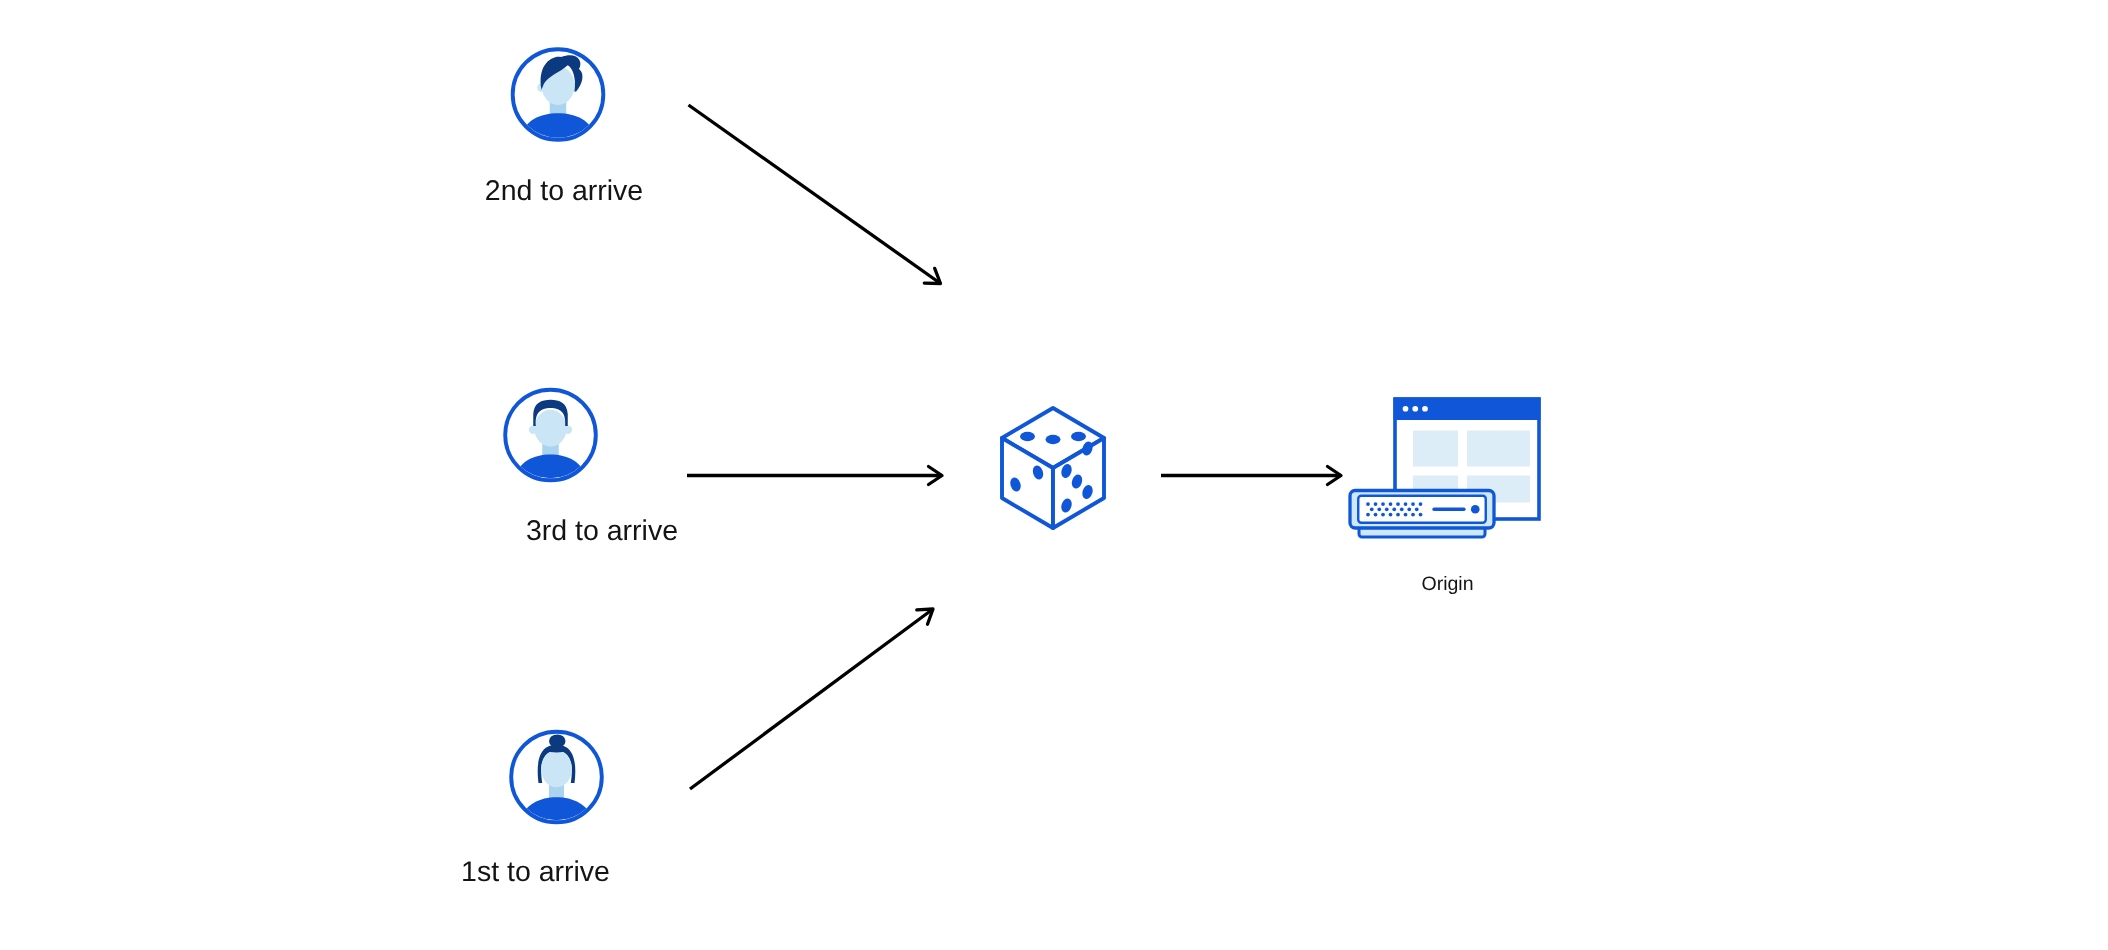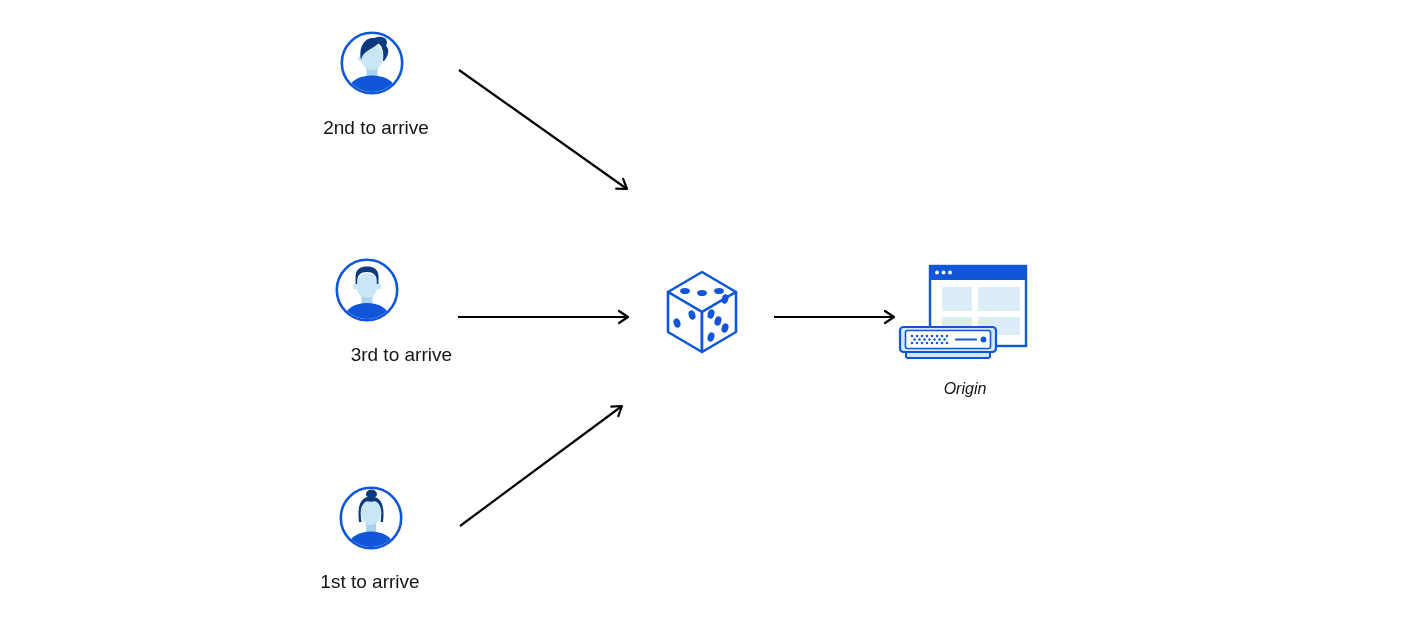--- a/index.html
+++ b/index.html
@@ -22,21 +22,21 @@
   }
   .abs{position:absolute;}
   .node-label{
     position:absolute;
     text-align:center;
     font-size:19px;
     line-height:22px;
     color:var(--text);
     white-space:nowrap;
   }
-  .origin-label{font-size:16px;font-style:italic;}
+  .origin-label{font-size:13px;}
   .avatar{width:64px;height:64px;}
   svg{display:block;}
   .arrows-layer{position:absolute;left:0;top:0;pointer-events:none;}
 </style>
 </head>
 <body>
 
 <div class="canvas">
 
   <svg class="arrows-layer" width="1405" height="633" viewBox="0 0 1405 633">
@@ -102,21 +102,21 @@
       <g clip-path="url(#clipC)">
         <rect x="27" y="33" width="10" height="13" fill="var(--neck)"></rect>
         <path d="M7 64 C9 51 20 45.5 32 45.5 C44 45.5 55 51 57 64 Z" fill="var(--accent)"></path>
         <ellipse cx="32.5" cy="8" rx="5.5" ry="4.4" fill="var(--hair)"></ellipse>
         <path d="M20 36 C17.5 16 24 10.5 32 10.5 C40 10.5 46.5 16 44 36 L41.5 36 C43.5 24 41 17.5 36.5 15.5 C34 16.5 30 16.5 27.5 15.5 C23 17.5 20.5 24 22.5 36 Z" fill="var(--hair)"></path>
         <ellipse cx="32" cy="26.5" rx="10.3" ry="12.4" fill="var(--skin)"></ellipse>
         <path d="M25 14.5 C27.5 16 36.5 16 39 14.5 C36 12.5 28 12.5 25 14.5 Z" fill="var(--hair)"></path>
       </g>
     </svg>
   </div>
-  <div class="node-label" style="left:290px;top:571px;width:160px;">1st to arrive</div>
+  <div class="node-label" style="left:277px;top:571px;width:160px;">1st to arrive</div>
 
   <div class="abs" style="left:664px;top:268px;">
     <svg width="76" height="88" viewBox="0 0 76 88">
       <g stroke="var(--accent)" stroke-width="2.6" stroke-linejoin="round" fill="#ffffff">
         <path d="M38 4 L72 24 L38 44 L4 24 Z"></path>
         <path d="M4 24 L38 44 L38 84 L4 64 Z"></path>
         <path d="M38 44 L72 24 L72 64 L38 84 Z"></path>
       </g>
       <g fill="var(--accent)">
 

